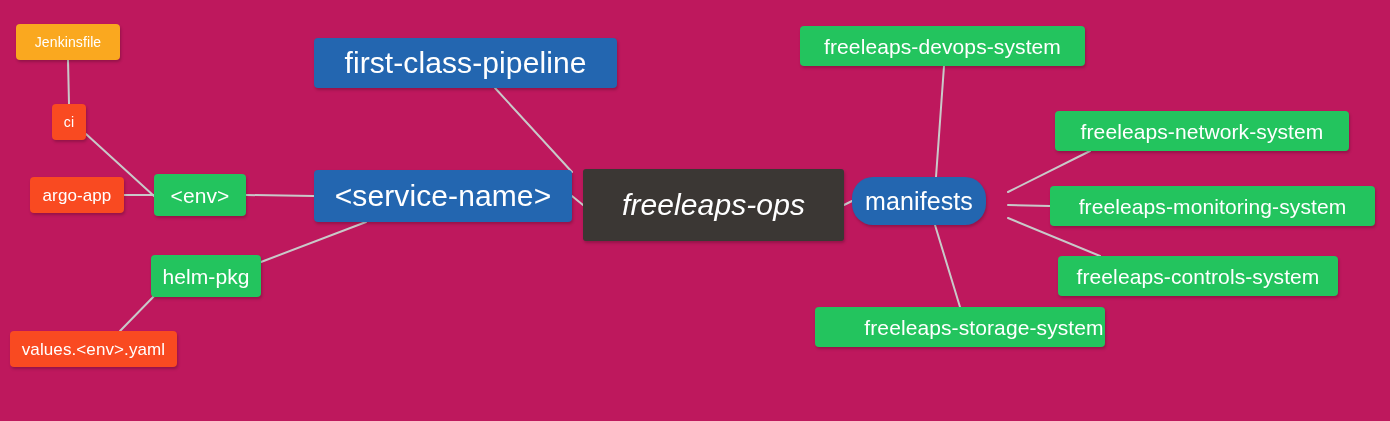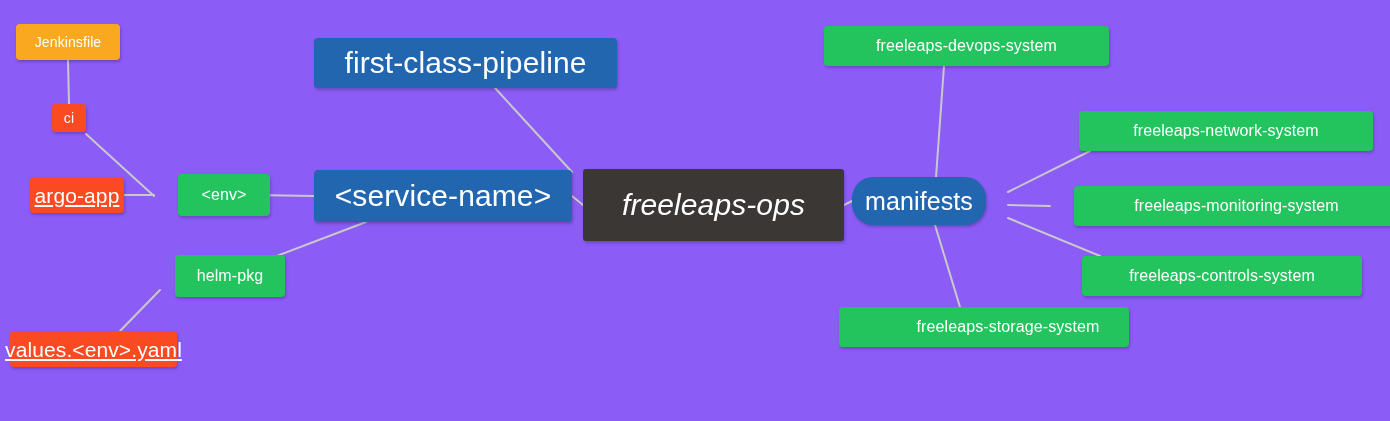--- a/index.html
+++ b/index.html
@@ -4,21 +4,21 @@
 <style>
   html, body {
     margin: 0;
     padding: 0;
     background: #ffffff;
   }
   #canvas {
     position: relative;
     width: 1390px;
     height: 421px;
-    background: #8b5cf6;
+    background: #be185d;
     overflow: hidden;
     font-family: "Liberation Sans", sans-serif;
     text-align: center;
   }
   #edges {
     position: absolute;
     left: 0;
     top: 0;
     width: 1390px;
     height: 421px;
@@ -50,22 +50,22 @@
     background: #23C45E;
   }
   .node-orange {
     background: #FAA81F;
   }
   .node-red {
     background: #F94A21;
   }
   .sz-xl { font-size: 30px; }
   .sz-lg { font-size: 25px; }
-  .sz-md { font-size: 16px; margin-left: 24px; }
-  .sz-sm { font-size: 21px; text-decoration: underline; }
+  .sz-md { font-size: 21px; }
+  .sz-sm { font-size: 17px; }
   .sz-xs { font-size: 14px; }
 </style>
 </head>
 <body>
 
 <div id="canvas">
   <svg id="edges" viewBox="0 0 1390 421">
       <line x1="68" y1="60" x2="69" y2="104" stroke="#c9c9c9" stroke-width="2" stroke-linecap="round"></line>
       <line x1="86" y1="134" x2="154" y2="196" stroke="#c9c9c9" stroke-width="2" stroke-linecap="round"></line>
       <line x1="124" y1="195" x2="154" y2="195" stroke="#c9c9c9" stroke-width="2" stroke-linecap="round"></line>
@@ -78,21 +78,21 @@
       <line x1="936" y1="177" x2="944" y2="66" stroke="#c9c9c9" stroke-width="2" stroke-linecap="round"></line>
       <line x1="1008" y1="192" x2="1090" y2="151" stroke="#c9c9c9" stroke-width="2" stroke-linecap="round"></line>
       <line x1="1008" y1="205" x2="1050" y2="206" stroke="#c9c9c9" stroke-width="2" stroke-linecap="round"></line>
       <line x1="1008" y1="218" x2="1100" y2="256" stroke="#c9c9c9" stroke-width="2" stroke-linecap="round"></line>
       <line x1="935" y1="225" x2="960" y2="307" stroke="#c9c9c9" stroke-width="2" stroke-linecap="round"></line>
     </svg>
   <div id="node-layer">
       <div class="node node-orange sz-xs" style="left: 16px; top: 24px; width: 104px; height: 36px;">
         <span>Jenkinsfile</span>
       </div>
-      <div class="node node-red sz-xs" style="left: 52px; top: 104px; width: 34px; height: 28px;">
+      <div class="node node-red sz-xs" style="left: 52px; top: 104px; width: 34px; height: 36px;">
         <span>ci</span>
       </div>
       <div class="node node-red sz-sm" style="left: 30px; top: 177px; width: 94px; height: 36px;">
         <span>argo-app</span>
       </div>
       <div class="node node-green sz-md" style="left: 154px; top: 174px; width: 92px; height: 42px;">
         <span>&lt;env&gt;</span>
       </div>
       <div class="node node-green sz-md" style="left: 151px; top: 255px; width: 110px; height: 42px;">
         <span>helm-pkg</span>

